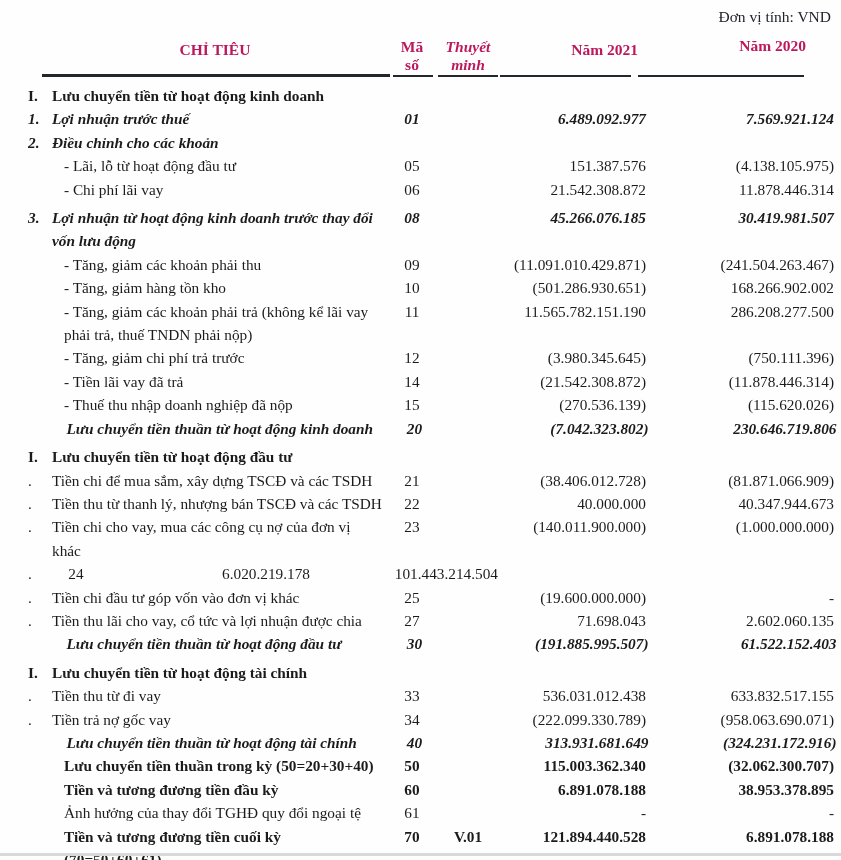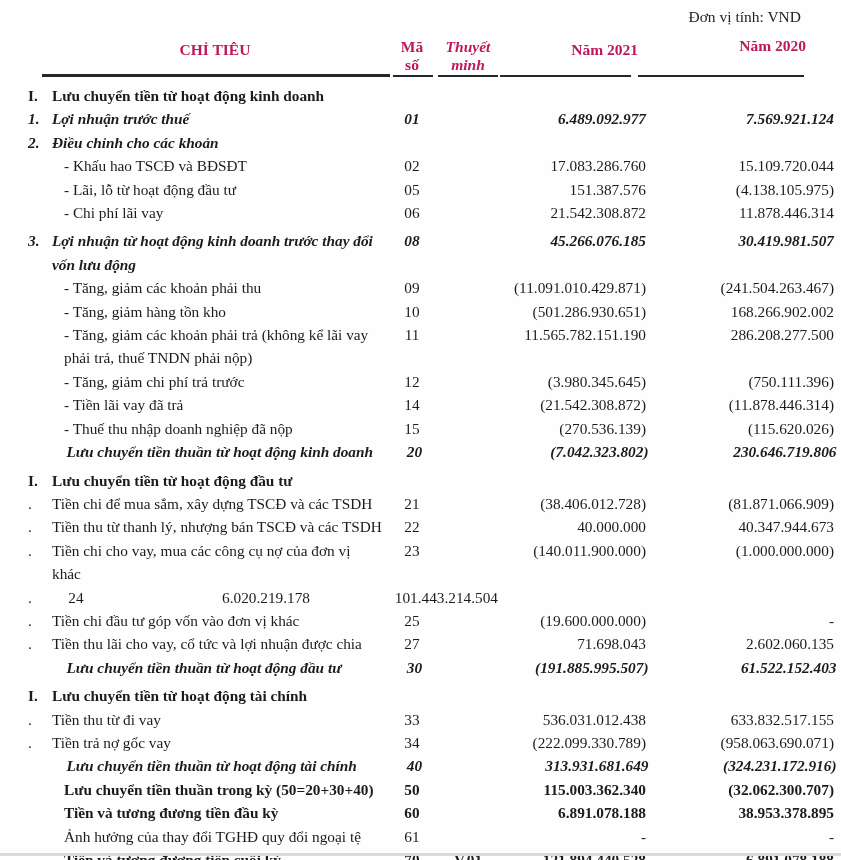--- a/index.html
+++ b/index.html
@@ -7,21 +7,21 @@
   body {
     background:#ffffff;
     font-family:"Liberation Serif", serif;
     color:#1b1b1b;
     position:relative;
     overflow:hidden;
   }
   .page { position:absolute; inset:0; background:#fefefe; }
 
   .unit-note {
-    position:absolute; top:8px; right:40px;
+    position:absolute; top:8px; right:10px;
     font-size:15.5px; color:#21242a;
   }
 
   
   .thead {
     position:absolute; top:34px; left:0; width:841px;
     display:flex; padding-left:28px;
     font-weight:bold; font-size:15.5px; color:#be185d;
   }
   .th-ind  { width:360px; flex:none; text-align:center; text-indent:14px; padding-top:7px; }
@@ -115,28 +115,20 @@
       <div class="row bi">
         <div class="c-num">2.</div>
         <div class="c-label">Điều chỉnh cho các khoản</div>
         <div class="c-code"></div>
         <div class="c-note"></div>
         <div class="c-y1"></div>
         <div class="c-y2"></div>
       </div>
       <div class="row dash">
         <div class="c-num"></div>
-        <div class="c-label">- Khấu hao TSCĐ và BĐSĐT</div>
-        <div class="c-code">02</div>
-        <div class="c-note"></div>
-        <div class="c-y1">17.083.286.760</div>
-        <div class="c-y2">15.109.720.044</div>
-      </div>
-      <div class="row dash">
-        <div class="c-num"></div>
         <div class="c-label">- Lãi, lỗ từ hoạt động đầu tư</div>
         <div class="c-code">05</div>
         <div class="c-note"></div>
         <div class="c-y1">151.387.576</div>
         <div class="c-y2">(4.138.105.975)</div>
       </div>
       <div class="row dash">
         <div class="c-num"></div>
         <div class="c-label">- Chi phí lãi vay</div>
         <div class="c-code">06</div>

